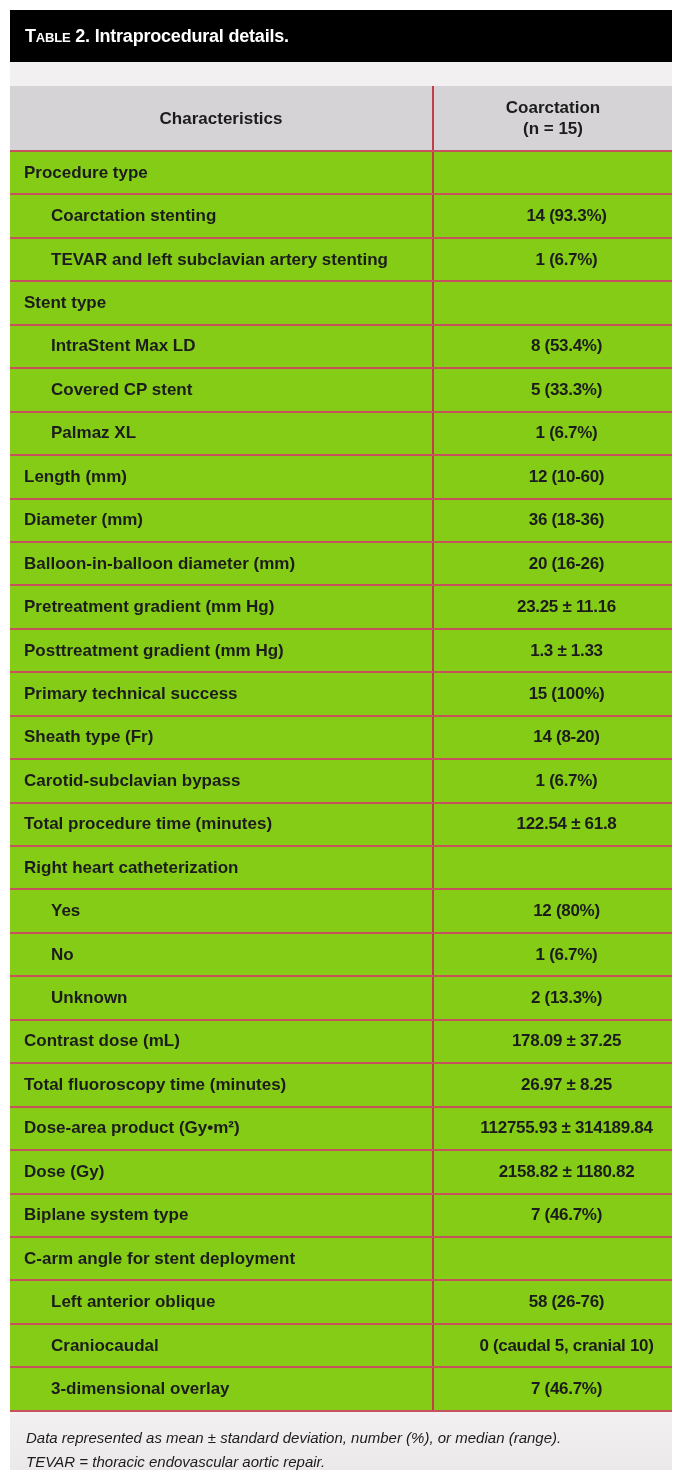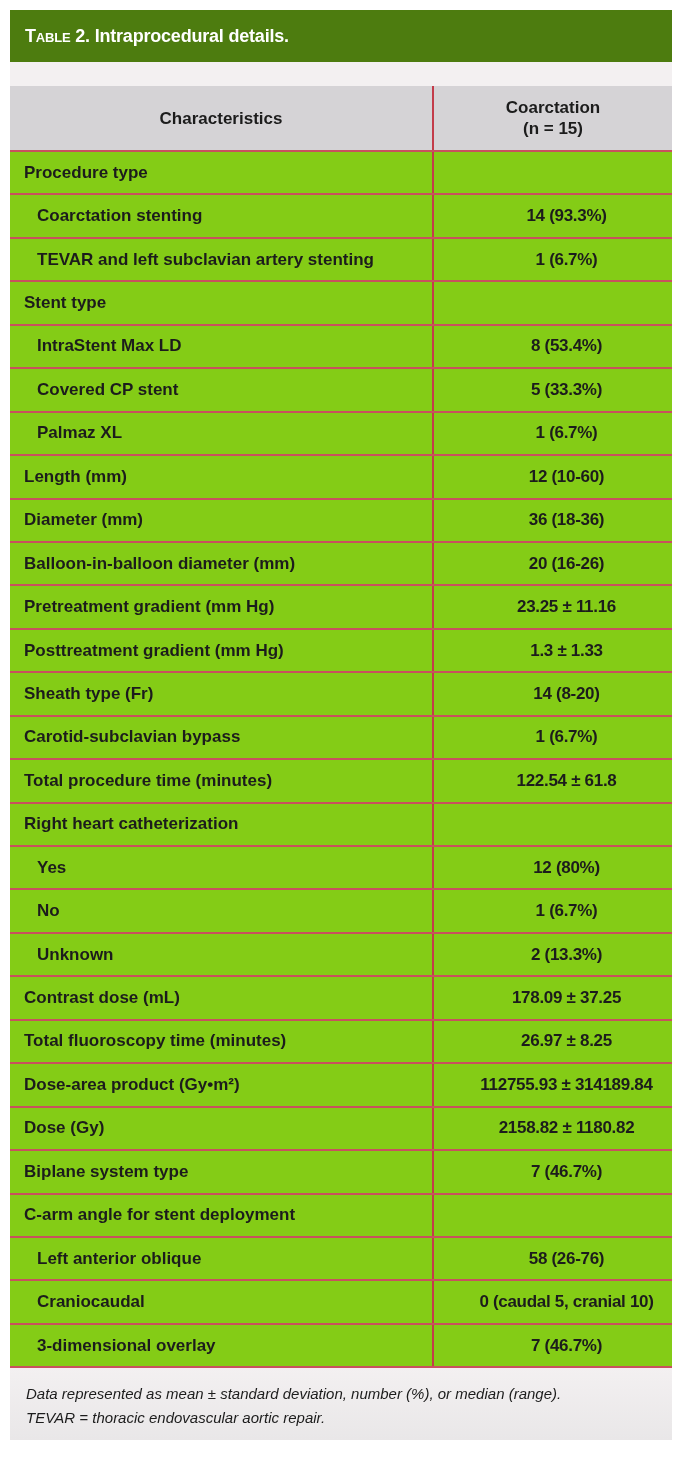--- a/index.html
+++ b/index.html
@@ -17,21 +17,21 @@
     }
     .card {
       position: absolute;
       left: 10px;
       top: 10px;
       width: 662px;
       background: #f3f0f1;
     }
     .title-bar {
       height: 52px;
-      background: #4d7c0f;
+      background: #000000;
       color: #ffffff;
       display: flex;
       align-items: center;
       padding-left: 15px;
       font-weight: bold;
       font-size: 18px;
       letter-spacing: -0.2px;
       box-sizing: border-box;
     }
     .title-bar .label-caps {
@@ -69,21 +69,21 @@
       border-bottom: 2px solid #c8515e;
       background: #84cc16;
       vertical-align: middle;
       white-space: nowrap;
     }
     tbody td.c1 {
       border-right: 2px solid #c33c4a;
       padding-left: 14px;
     }
     tbody td.c1.indent {
-      padding-left: 27px;
+      padding-left: 41px;
     }
     tbody td.c2 {
       text-align: center;
       font-weight: bold;
       letter-spacing: -0.3px;
       padding-left: 27px;
     }
     .footnote {
       padding: 14px 14px 14px 16px;
       font-size: 15px;
@@ -163,20 +163,24 @@
         </tr>
         <tr>
           <td class="c1">Pretreatment gradient (mm Hg)</td>
           <td class="c2">23.25 ± 11.16</td>
         </tr>
         <tr>
           <td class="c1">Posttreatment gradient (mm Hg)</td>
           <td class="c2">1.3 ± 1.33</td>
         </tr>
         <tr>
+          <td class="c1">Primary technical success</td>
+          <td class="c2">15 (100%)</td>
+        </tr>
+        <tr>
           <td class="c1">Sheath type (Fr)</td>
           <td class="c2">14 (8-20)</td>
         </tr>
         <tr>
           <td class="c1">Carotid-subclavian bypass</td>
           <td class="c2">1 (6.7%)</td>
         </tr>
         <tr>
           <td class="c1">Total procedure time (minutes)</td>
           <td class="c2">122.54 ± 61.8</td>

